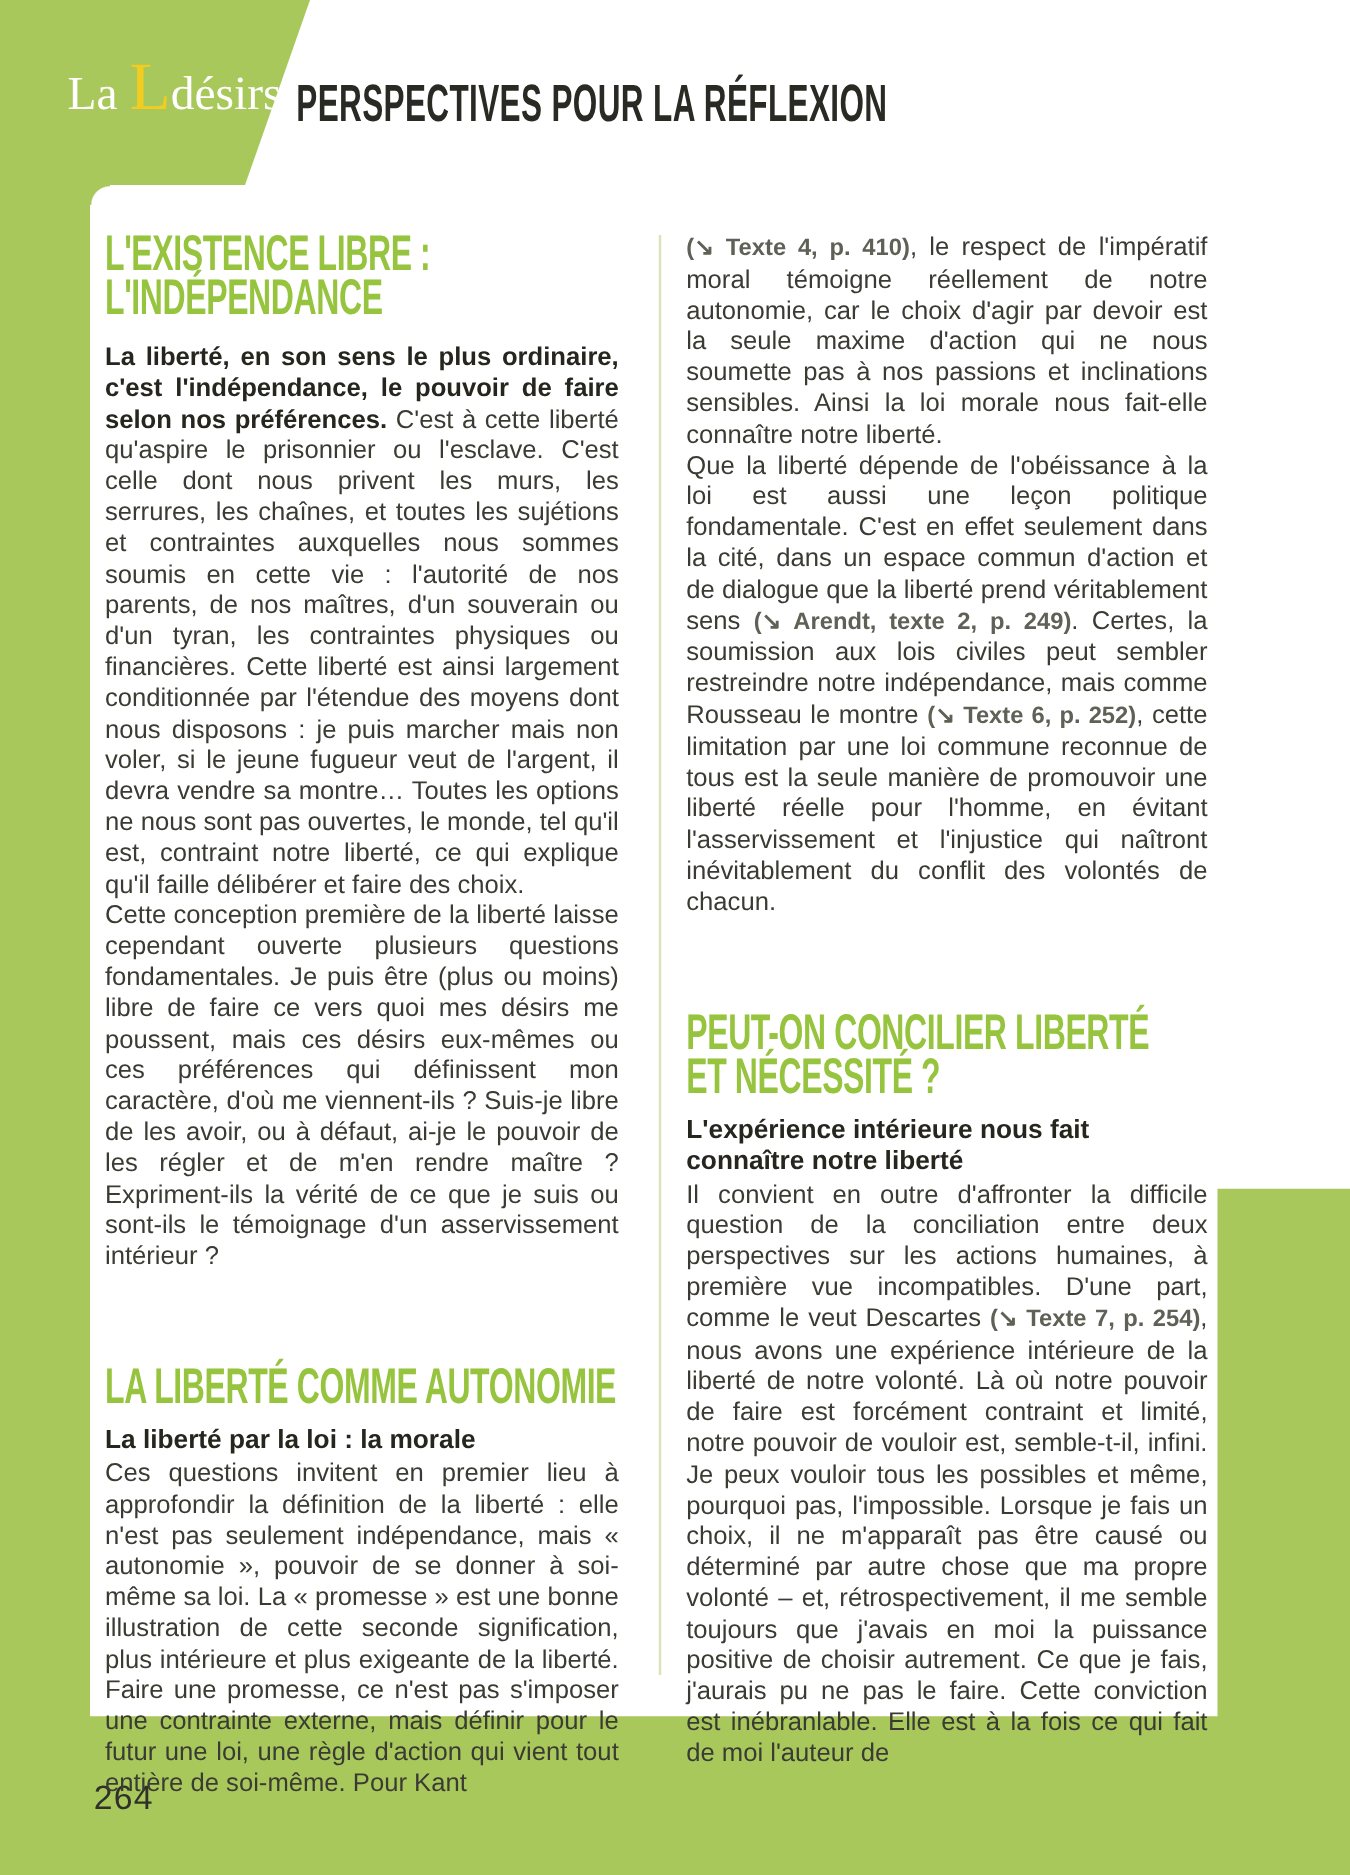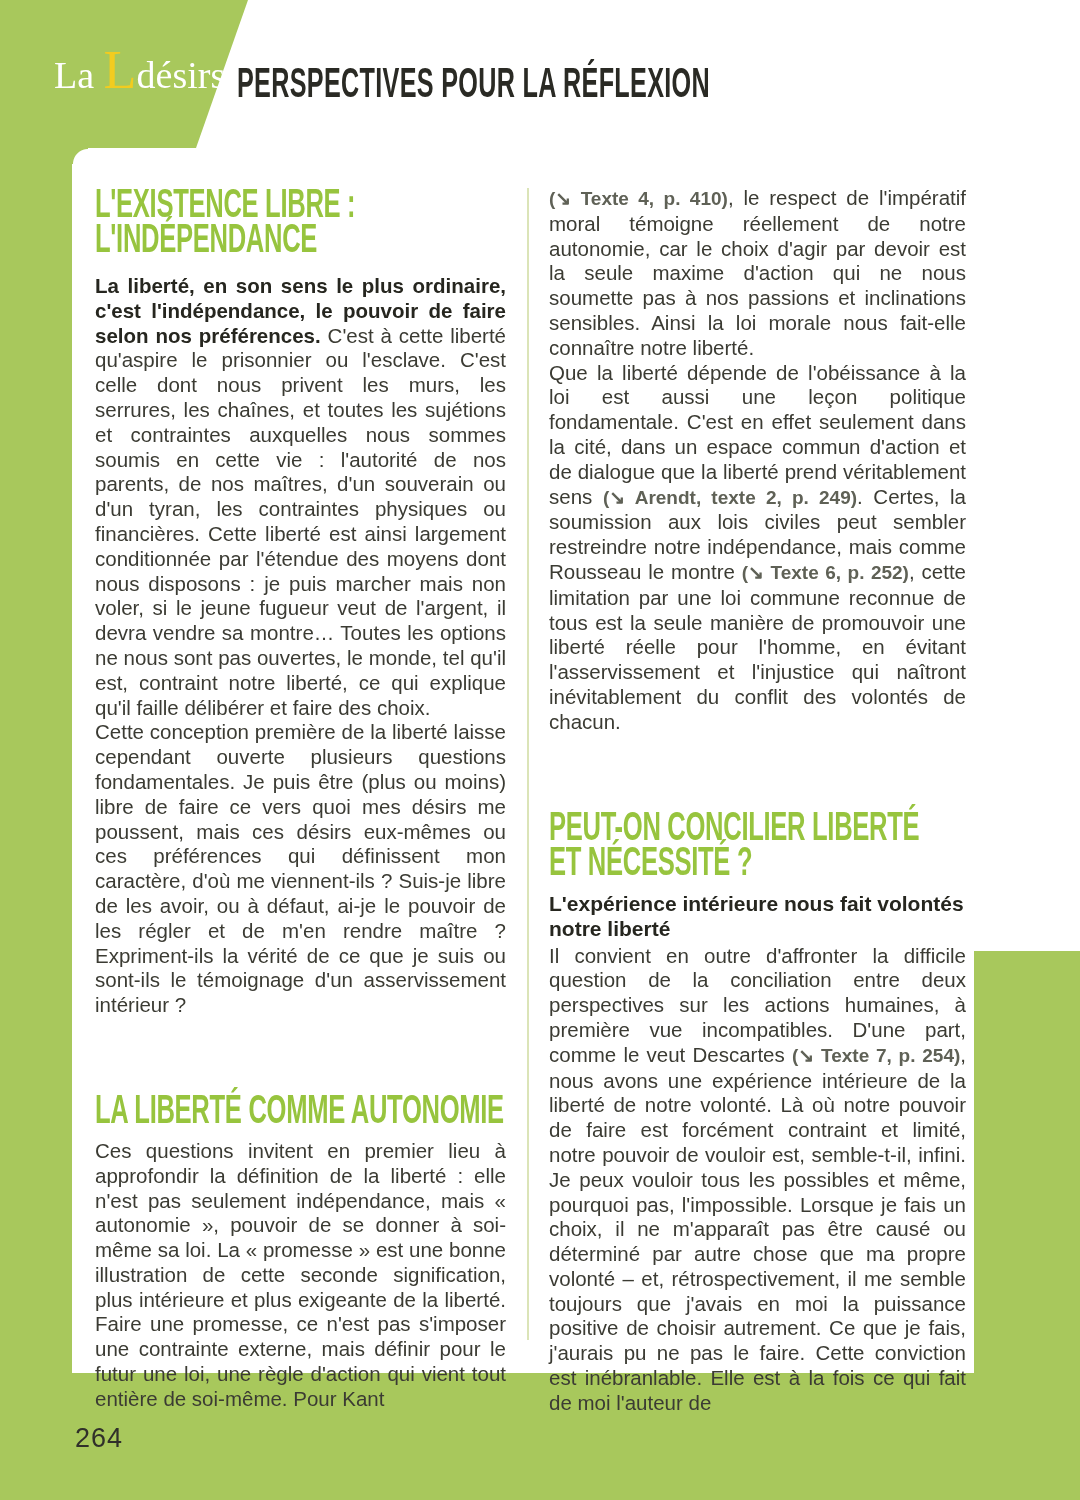--- a/index.html
+++ b/index.html
@@ -37,21 +37,21 @@
     color:#2a2a24;white-space:nowrap;
     transform:scaleX(0.60);transform-origin:left top;
   }
   .green-bottom{position:absolute;left:0;top:1373px;width:1080px;height:127px;background:var(--green);}
   .green-right{position:absolute;left:974px;top:951px;width:106px;height:549px;background:var(--green);}
   .page-number{
     position:absolute;left:75px;top:50px;
     font-size:27px;color:#30302a;letter-spacing:1px;
   }
   .col{position:absolute;top:186px;}
-  .col-left{left:95px;width:411px;}
+  .col-left{left:84px;width:411px;}
   .col-right{left:549px;width:417px;}
   .divider{position:absolute;left:527px;top:188px;width:2px;height:1152px;background:var(--divider);}
   h2.green-head{
     margin:0 0 18px 0;
     font-size:40px;line-height:35px;font-weight:bold;letter-spacing:-0.5px;
     color:var(--hgreen);white-space:pre;
     transform:scaleX(0.64);transform-origin:left top;
   }
   h2.mt{margin-top:74px;margin-bottom:12px;}
   h3.sub{
@@ -80,23 +80,24 @@
 <h1 class="section-title">PERSPECTIVES POUR LA RÉFLEXION</h1>
 
 <div class="divider"></div>
 
 <div class="col col-left">
   <h2 class="green-head">L'EXISTENCE LIBRE :
 L'INDÉPENDANCE</h2>
   <p class="body"><span class="seg-bold">La liberté, en son sens le plus ordinaire, c'est l'indépendance, le pouvoir de faire selon nos préférences.</span><span> C'est à cette liberté qu'aspire le prisonnier ou l'esclave. C'est celle dont nous privent les murs, les serrures, les chaînes, et toutes les sujétions et contraintes auxquelles nous sommes soumis en cette vie : l'autorité de nos parents, de nos maîtres, d'un souverain ou d'un tyran, les contraintes physiques ou financières. Cette liberté est ainsi largement conditionnée par l'étendue des moyens dont nous disposons : je puis marcher mais non voler, si le jeune fugueur veut de l'argent, il devra vendre sa montre… Toutes les options ne nous sont pas ouvertes, le monde, tel qu'il est, contraint notre liberté, ce qui explique qu'il faille délibérer et faire des choix.</span></p>
   <p class="body"><span>Cette conception première de la liberté laisse cependant ouverte plusieurs questions fondamentales. Je puis être (plus ou moins) libre de faire ce vers quoi mes désirs me poussent, mais ces désirs eux-mêmes ou ces préférences qui définissent mon caractère, d'où me viennent-ils ? Suis-je libre de les avoir, ou à défaut, ai-je le pouvoir de les régler et de m'en rendre maître ? Expriment-ils la vérité de ce que je suis ou sont-ils le témoignage d'un asservissement intérieur ?</span></p>
   <h2 class="green-head mt">LA LIBERTÉ COMME AUTONOMIE</h2>
+  <h3 class="sub">La liberté par la loi : la morale</h3>
   <p class="body"><span>Ces questions invitent en premier lieu à approfondir la définition de la liberté : elle n'est pas seulement indépendance, mais « autonomie », pouvoir de se donner à soi-même sa loi. La « promesse » est une bonne illustration de cette seconde signification, plus intérieure et plus exigeante de la liberté. Faire une promesse, ce n'est pas s'imposer une contrainte externe, mais définir pour le futur une loi, une règle d'action qui vient tout entière de soi-même. Pour Kant</span></p>
 </div>
 
 <div class="col col-right">
   <p class="body"><span class="seg-ref">(↘ Texte 4, p. 410)</span><span>, le respect de l'impératif moral témoigne réellement de notre autonomie, car le choix d'agir par devoir est la seule maxime d'action qui ne nous soumette pas à nos passions et inclinations sensibles. Ainsi la loi morale nous fait-elle connaître notre liberté.</span></p>
   <p class="body"><span>Que la liberté dépende de l'obéissance à la loi est aussi une leçon politique fondamentale. C'est en effet seulement dans la cité, dans un espace commun d'action et de dialogue que la liberté prend véritablement sens </span><span class="seg-ref">(↘ Arendt, texte 2, p. 249)</span><span>. Certes, la soumission aux lois civiles peut sembler restreindre notre indépendance, mais comme Rousseau le montre </span><span class="seg-ref">(↘ Texte 6, p. 252)</span><span>, cette limitation par une loi commune reconnue de tous est la seule manière de promouvoir une liberté réelle pour l'homme, en évitant l'asservissement et l'injustice qui naîtront inévitablement du conflit des volontés de chacun.</span></p>
   <h2 class="green-head mt">PEUT-ON CONCILIER LIBERTÉ
 ET NÉCESSITÉ ?</h2>
-  <h3 class="sub">L'expérience intérieure nous fait volontés notre liberté</h3>
+  <h3 class="sub">L'expérience intérieure nous fait connaître notre liberté</h3>
   <p class="body"><span>Il convient en outre d'affronter la difficile question de la conciliation entre deux perspectives sur les actions humaines, à première vue incompatibles. D'une part, comme le veut Descartes </span><span class="seg-ref">(↘ Texte 7, p. 254)</span><span>, nous avons une expérience intérieure de la liberté de notre volonté. Là où notre pouvoir de faire est forcément contraint et limité, notre pouvoir de vouloir est, semble-t-il, infini. Je peux vouloir tous les possibles et même, pourquoi pas, l'impossible. Lorsque je fais un choix, il ne m'apparaît pas être causé ou déterminé par autre chose que ma propre volonté – et, rétrospectivement, il me semble toujours que j'avais en moi la puissance positive de choisir autrement. Ce que je fais, j'aurais pu ne pas le faire. Cette conviction est inébranlable. Elle est à la fois ce qui fait de moi l'auteur de</span></p>
 </div>
 
 </body></html>

